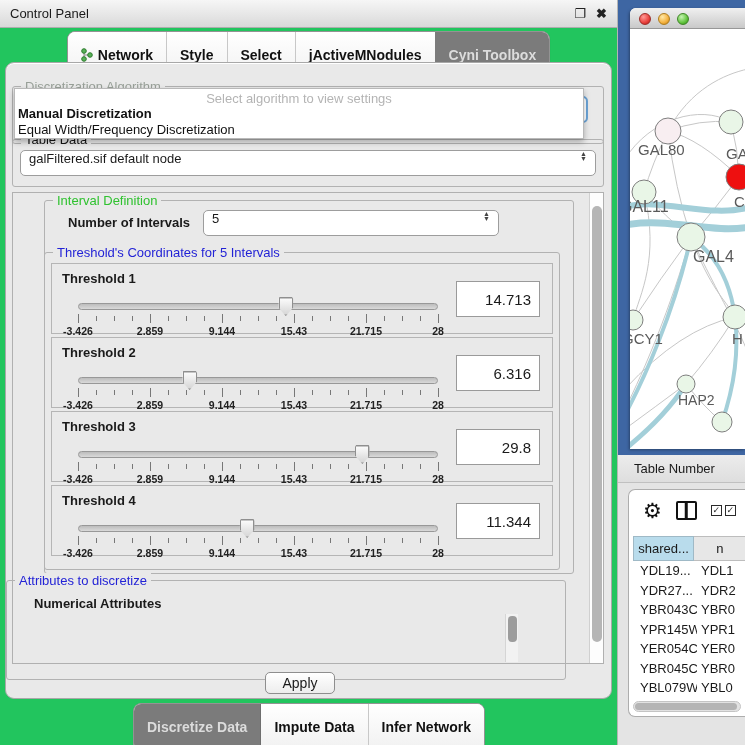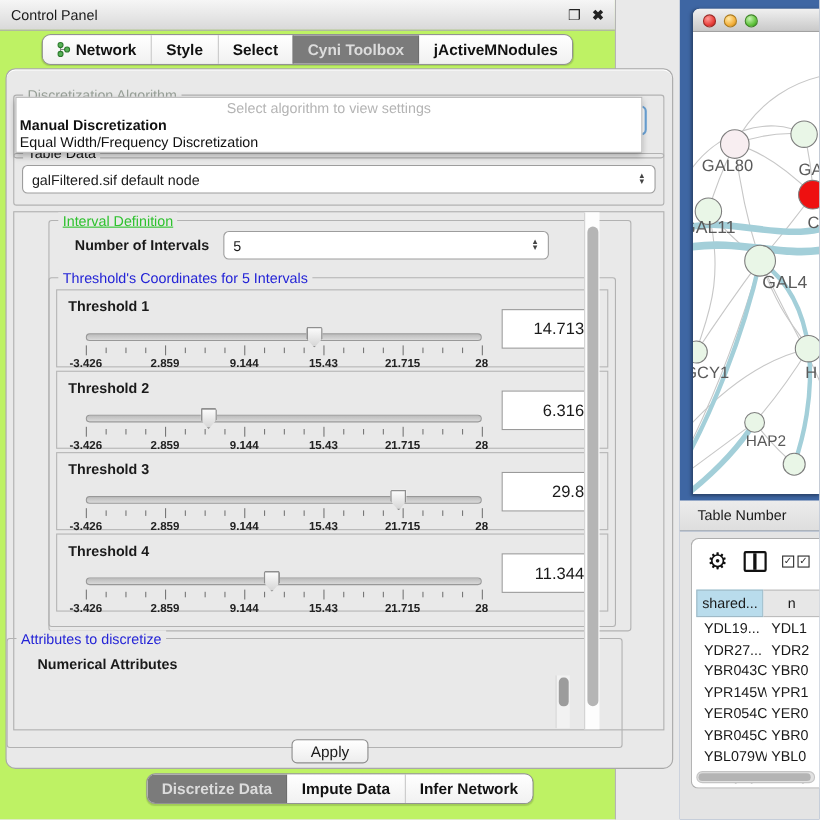--- a/index.html
+++ b/index.html
@@ -1,44 +1,44 @@
 <!DOCTYPE html>
 <html><head>
 <meta charset="utf-8">
 <style>
   * { margin:0; padding:0; box-sizing:border-box; }
   html,body { width:745px; height:745px; overflow:hidden; }
   body { font-family:"Liberation Sans", sans-serif; background:#e9e9e9; position:relative; color:#1a1a1a; }
 
   
-  .control-panel { position:absolute; left:0; top:0; width:560px; height:745px; background:#bef264; border-right:1px solid #b5b5b5; }
+  .control-panel { position:absolute; left:0; top:0; width:618px; height:745px; background:#22c55e; border-right:1px solid #b5b5b5; }
   .titlebar { position:absolute; left:0; top:0; width:100%; height:28px;
     background:linear-gradient(#f6f6f6,#d9d9d9); border-bottom:1px solid #adadad;
     display:flex; align-items:center; padding:0 10px; font-size:13px; }
   .titlebar .spacer { flex:1; }
   .tb-icon { font-size:13px; color:#222; margin-left:10px; cursor:default; }
 
   .tabbar { position:absolute; left:0; top:31px; width:100%; display:flex; justify-content:center; }
   .tabset { display:flex; border:1px solid #939393; border-radius:8px; overflow:hidden; background:#fdfdfd; box-shadow:0 1px 1px rgba(0,0,0,.15); }
-  .tab { padding:5px 13px; font-size:14px; font-weight:700; color:#111; display:flex; align-items:center; gap:5px; border-left:1px solid #c8c8c8; background:linear-gradient(#ffffff,#f1f1f1); }
+  .tab { padding:15px 13px; font-size:14px; font-weight:700; color:#111; display:flex; align-items:center; gap:5px; border-left:1px solid #c8c8c8; background:linear-gradient(#ffffff,#f1f1f1); }
   .tab:first-child { border-left:none; }
   .tab.selected { background:#7b7b7b; color:#dcdcdc; border-left-color:#7b7b7b; }
   .tab.selected + .tab { border-left-color:#6e6e6e; }
 
   .outer-panel { position:absolute; left:5px; top:62px; width:607px; height:637px;
     border:1px solid #a8a8a8; border-radius:9px; background:#e9e9e9; box-shadow:0 1px 0 #fff inset; }
 
   .group { position:absolute; border:1px solid #b2b2b2; border-radius:3px; }
   .group-title { position:absolute; top:-8px; left:8px; background:#e9e9e9; padding:0 4px; font-size:13px; }
   .t-gray  { color:#98a098; }
   .t-black { color:#141414; font-size:13px; }
-  .t-green { color:#2fc22f;text-decoration:underline; }
+  .t-green { color:#2fc22f; }
   .t-blue  { color:#2323d6; }
 
-  .combo { background:#fff; border:1px solid #9d9d9d; border-radius:5px; display:flex; align-items:center; font-size:13px; padding:0 8px; position:absolute; }
+  .combo { background:#fff; border:1px solid #9d9d9d; border-radius:5px; display:flex; font-size:13px; padding:0 8px; position:absolute; }
   .combo .val { flex:1; overflow:hidden; white-space:nowrap; }
   .spin-arrows { display:flex; flex-direction:column; line-height:5px; font-size:7px; color:#444; margin-left:6px; }
 
   
   .algo-combo { left:17px; top:96px; width:571px; height:27px; border:2px solid #6ba3d6; border-radius:5px; background:#fff; position:absolute; }
 
   .popup { position:absolute; left:14px; top:88px; width:570px; height:51px; background:#fff;
     border:1px solid #b9b9b9; box-shadow:0 3px 6px rgba(0,0,0,.28); z-index:5; font-size:13px; }
   .popup .ph { text-align:center; color:#b4b4b4; padding-top:2px; height:17px; }
   .popup .opt { padding:0 3px; height:16px; line-height:16px; color:#111; }
@@ -135,25 +135,25 @@
             <circle cx="9" cy="7" r="2.3" fill="#57b257" stroke="#2e7a2e"></circle>
           </svg>
           <span>Network</span>
         </div>
         <div class="tab">
           <span>Style</span>
         </div>
         <div class="tab">
           <span>Select</span>
         </div>
+        <div class="tab">
+          <span>jActiveMNodules</span>
+        </div>
         <div class="tab selected">
           <span>Cyni Toolbox</span>
-        </div>
-        <div class="tab">
-          <span>jActiveMNodules</span>
         </div>
       </div>
   </div>
 
   <div class="outer-panel"></div>
 
   <div class="group" style="left:12px; top:86px; width:592px; height:58px;">
     <span class="group-title t-gray">Discretization Algorithm</span>
   </div>
   <div class="algo-combo"></div>

